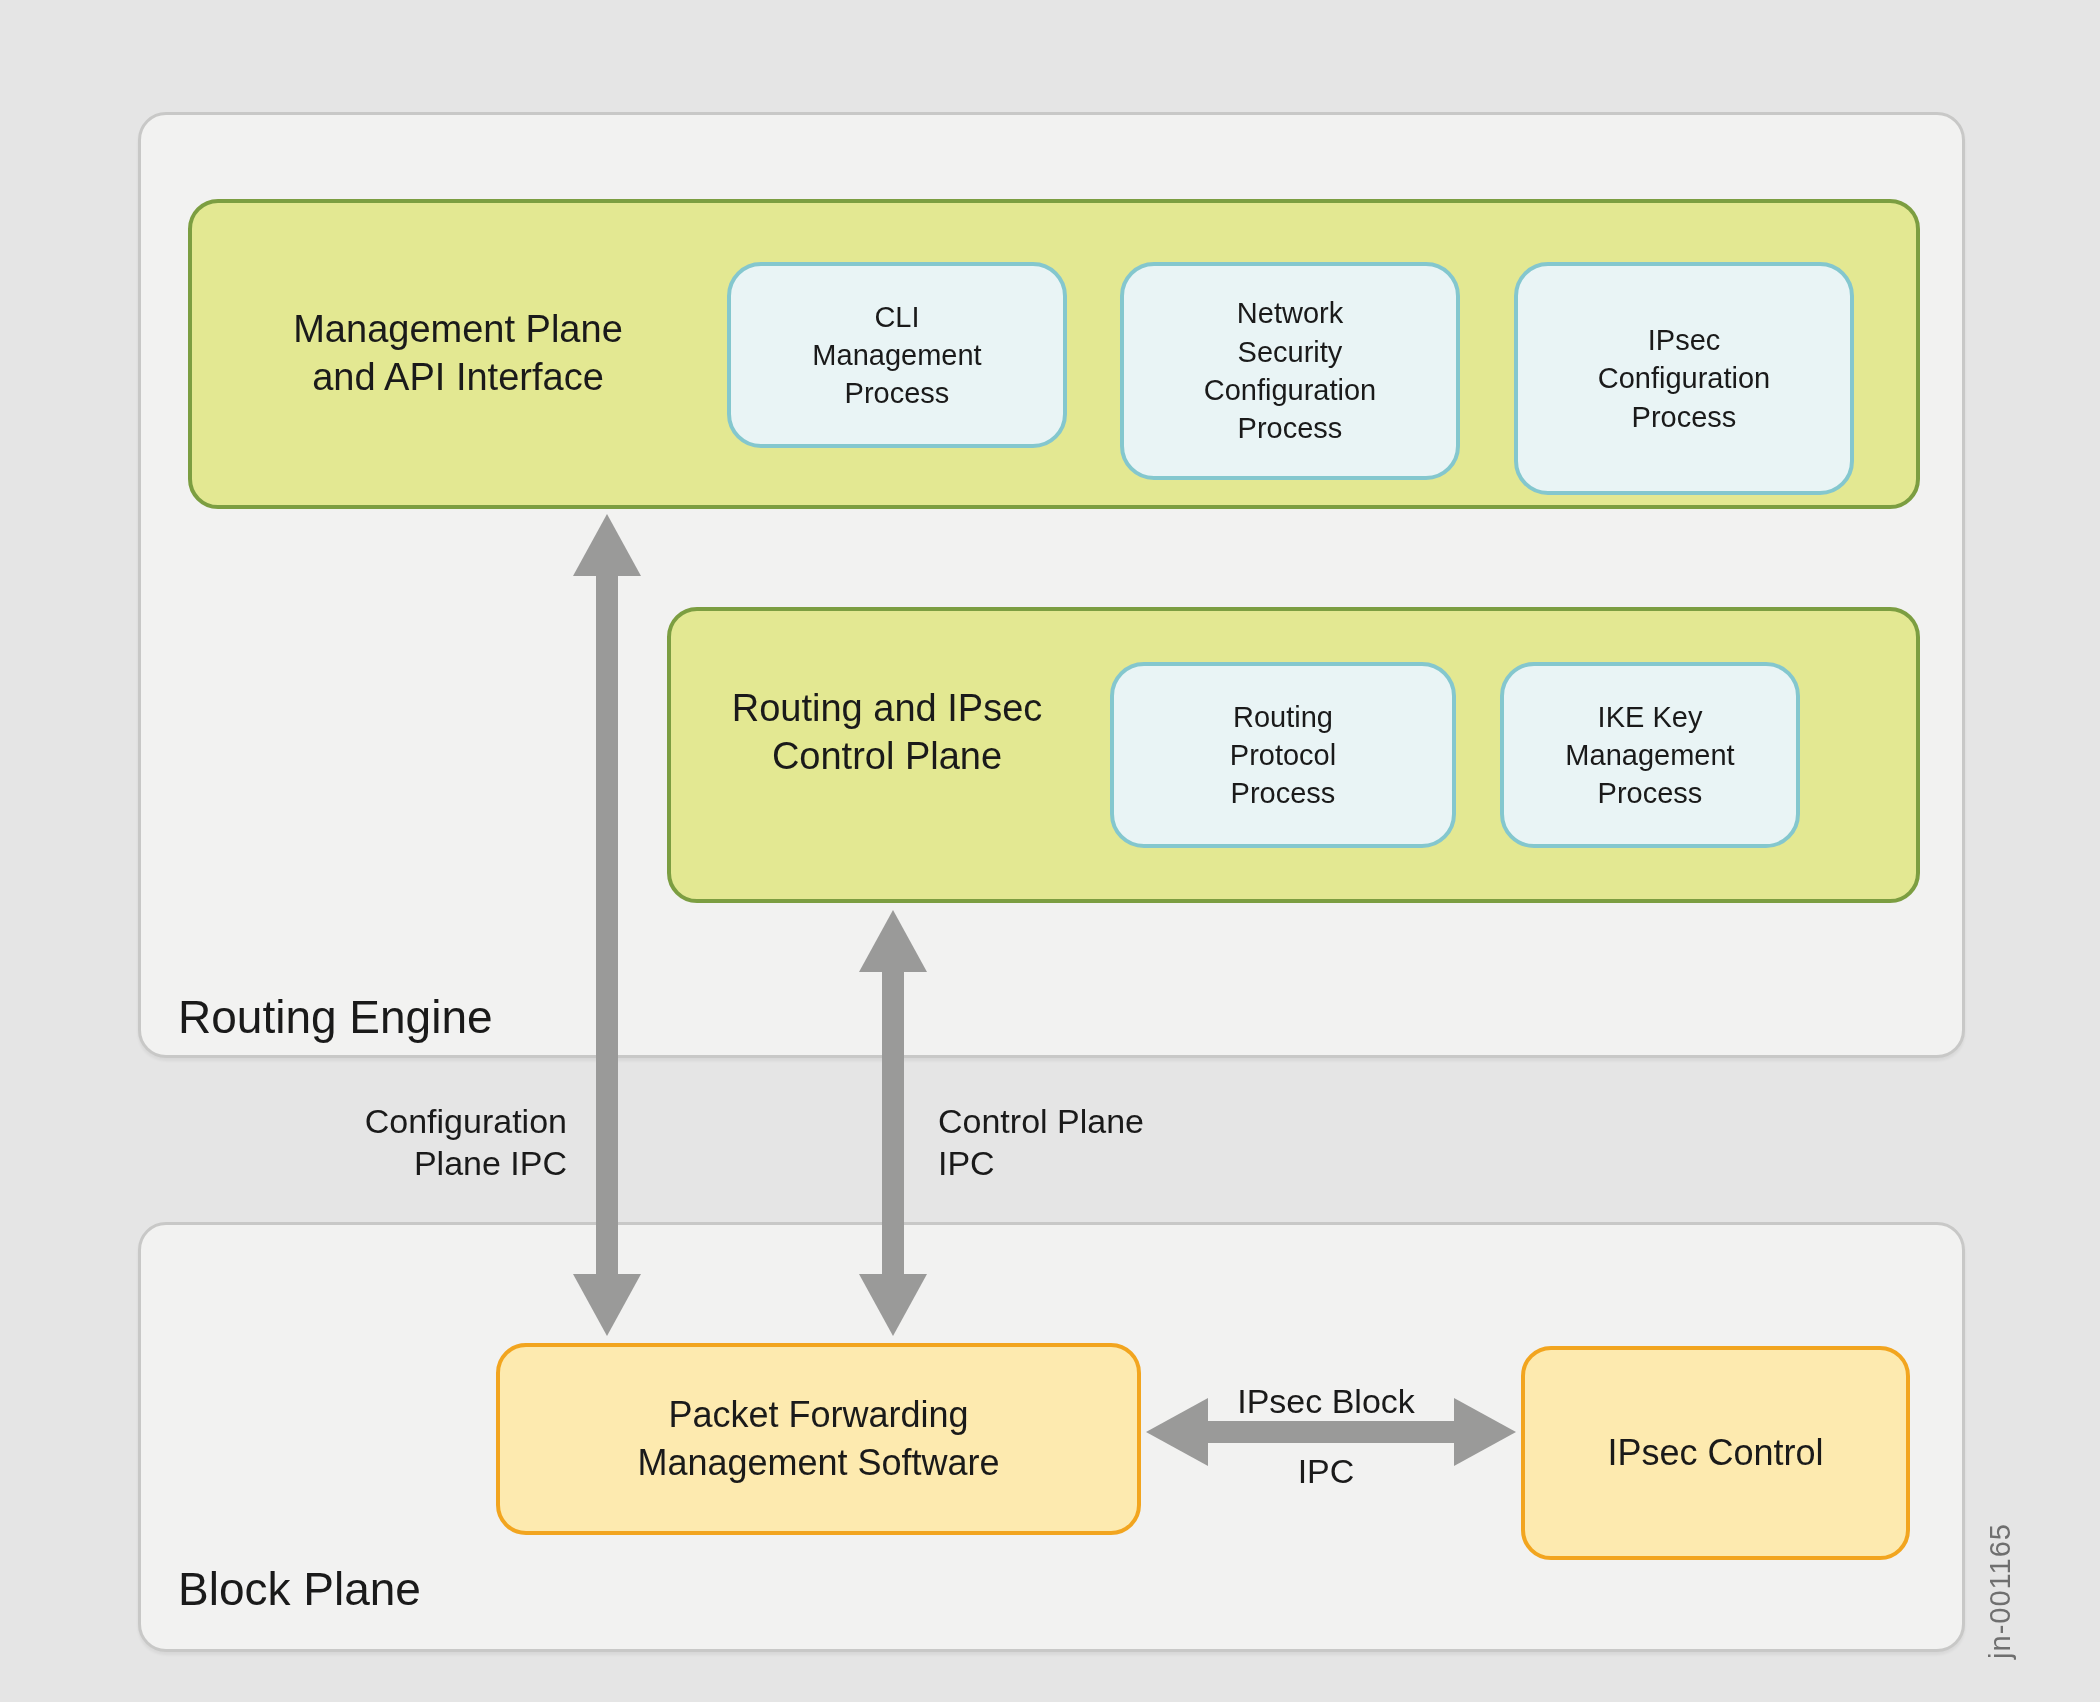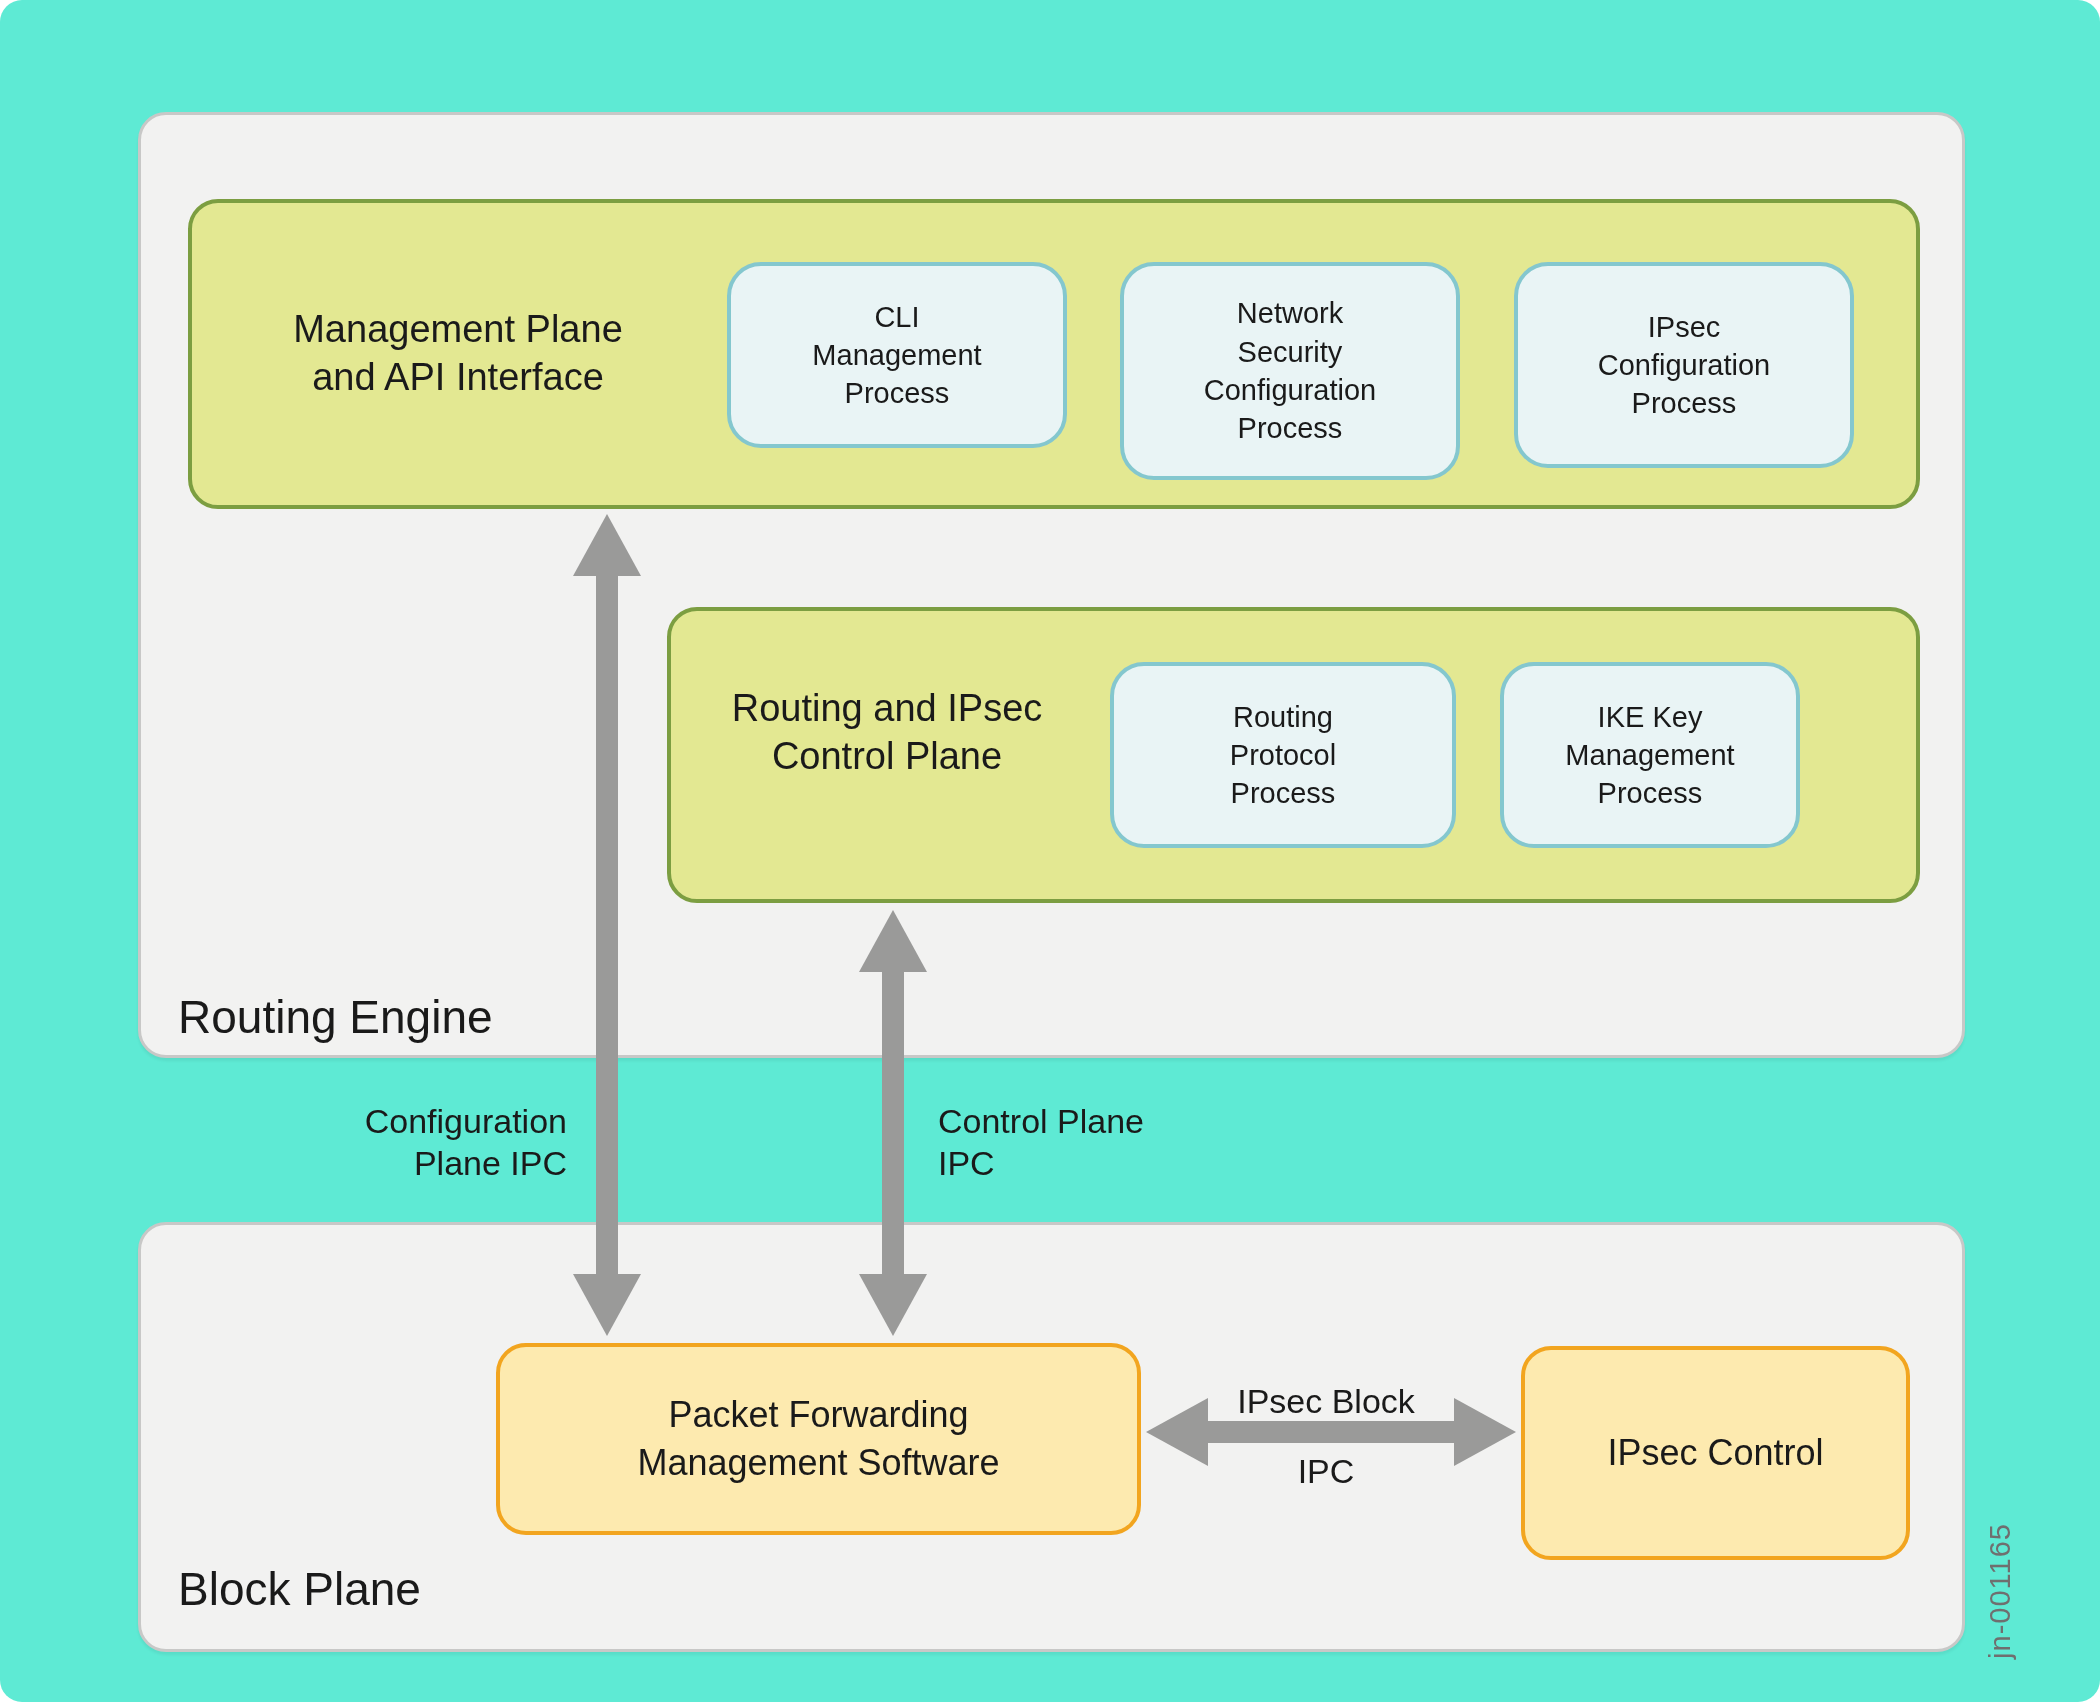--- a/index.html
+++ b/index.html
@@ -1,20 +1,19 @@
 <!DOCTYPE html>
 <html style="--plane-fill: #f2f2f1; --plane-border: #c8c8c7; --green-fill: #e3e892; --green-border: #7c9e41; --process-fill: #e9f4f5; --process-border: #84c7ce; --software-fill: #fdeaaf; --software-border: #f2a51f; --arrow: #9a9a99; --text: #1a1a1a; --watermark-text: #6f6f6f;"><head>
 <meta charset="utf-8">
 <style>
   html,body{margin:0;padding:0;background:#ffffff;}
   .canvas{
-    position:relative;width:2100px;height:1702px;background:#5eead4;overflow:hidden;
+    position:relative;width:2100px;height:1702px;background:#e5e5e5;overflow:hidden;
     font-family:"Liberation Sans","DejaVu Sans",sans-serif;
     color:var(--text,#1a1a1a);
-    border-radius:22px;
   }
   .canvas *{box-sizing:border-box;}
   .plane{
     position:absolute;background:var(--plane-fill,#f2f2f1);
     border:3px solid var(--plane-border,#c8c8c7);border-radius:28px;
     box-shadow:0 3px 3px rgba(0,0,0,0.06);
   }
   .group{
     position:absolute;background:var(--green-fill,#e3e892);
     border:4px solid var(--green-border,#7c9e41);border-radius:30px;
@@ -73,21 +72,21 @@
 Process</span>
   </div>
 
   <div class="process" style="left:1120px;top:262px;width:340px;height:218px">
     <span class="multiline">Network
 Security
 Configuration
 Process</span>
   </div>
 
-  <div class="process" style="left:1514px;top:262px;width:340px;height:206px">
+  <div class="process" style="left:1514px;top:262px;width:340px;height:233px">
     <span class="multiline">IPsec
 Configuration
 Process</span>
   </div>
 
   <div class="group" style="left:667px;top:607px;width:1253px;height:296px"></div>
   <div class="group-label-box" style="left:667px;top:607px;width:440px;height:252px">
     <span class="multiline">Routing and IPsec
 Control Plane</span>
   </div>

